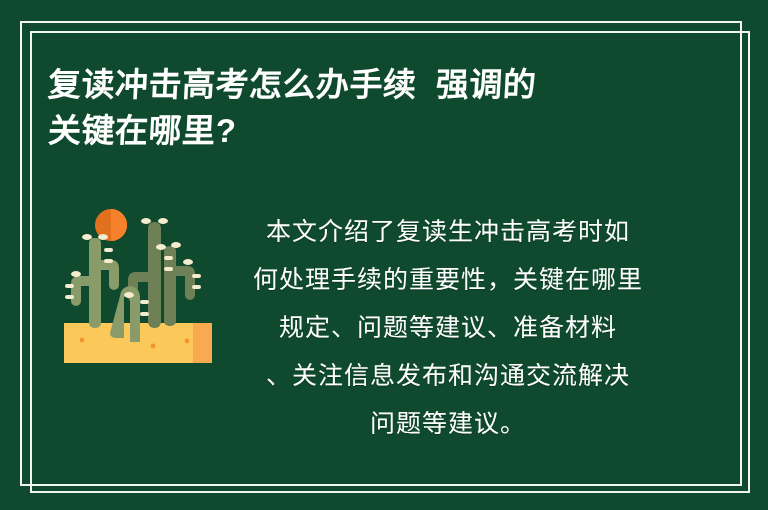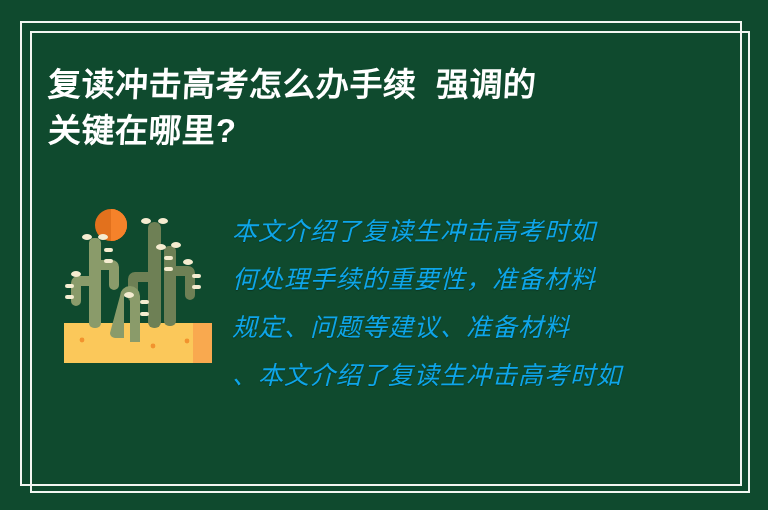--- a/index.html
+++ b/index.html
@@ -68,28 +68,28 @@
   .illus svg { display: block; }
 
   
   .body-block {
     position: absolute;
     left: 232px;
     top: 208px;
     width: 432px;
   }
   .body-line {
-    color: #0ea5e9;
+    color: #ffffff;
     font-size: 25px;
     line-height: 48px;
     letter-spacing: 1px;
     font-family: "DejaVu Serif", "Liberation Serif", serif;
-    font-style: italic;
     white-space: pre;
     text-shadow: 0 1px 1px rgba(0,0,0,0.25);
+    text-align: center;
   }
 </style>
 </head>
 <body>
 
 <div class="card">
 
   <div class="frame-outer"></div>
   <div class="frame-inner"></div>
 
@@ -152,18 +152,19 @@
         <ellipse cx="69" cy="95" rx="5" ry="3" fill="#f5ecd0"></ellipse>
         <rect x="80" y="100" width="9" height="4" rx="2" fill="#f5ecd0"></rect>
         <rect x="80" y="112" width="9" height="4" rx="2" fill="#f5ecd0"></rect>
       </g>
 
     </svg>
   </div>
 
   <div class="body-block">
     <div class="body-line">本文介绍了复读生冲击高考时如</div>
-    <div class="body-line">何处理手续的重要性，准备材料</div>
+    <div class="body-line">何处理手续的重要性，关键在哪里</div>
     <div class="body-line">规定、问题等建议、准备材料</div>
-    <div class="body-line">、本文介绍了复读生冲击高考时如</div>
+    <div class="body-line">、关注信息发布和沟通交流解决</div>
+    <div class="body-line">问题等建议。</div>
   </div>
 
 </div>
 
 </body></html>

